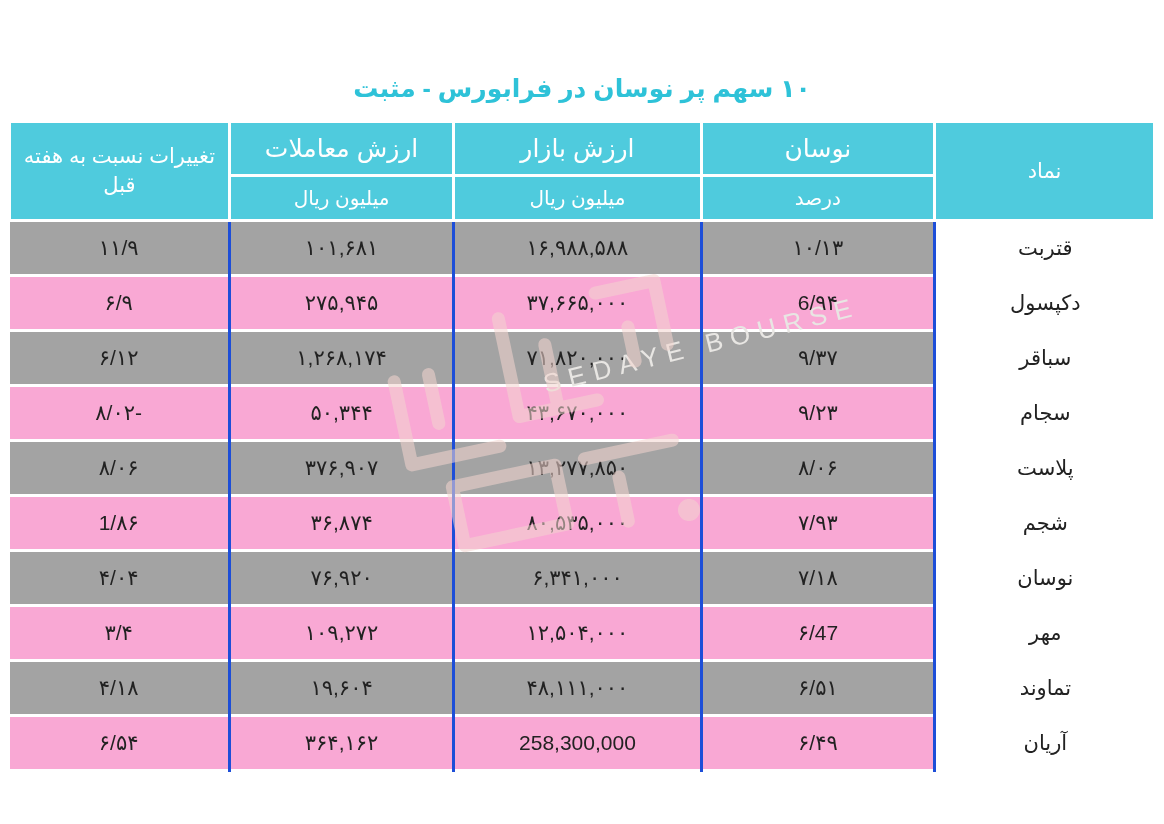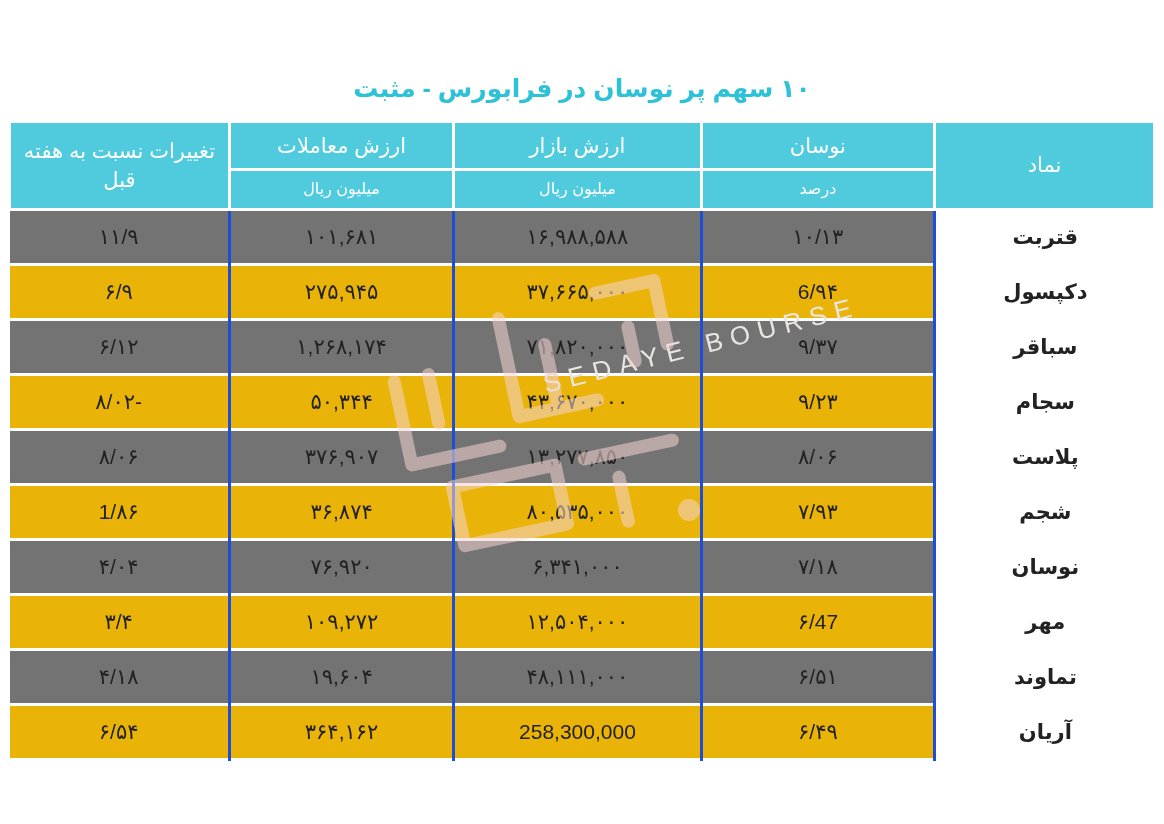--- a/index.html
+++ b/index.html
@@ -48,58 +48,57 @@
 
   table.data col.c-nemad   { width: 19.2%; }
   table.data col.c-nosan   { width: 20.4%; }
   table.data col.c-bazar   { width: 21.6%; }
   table.data col.c-moamel  { width: 19.6%; }
   table.data col.c-taghir  { width: 19.2%; }
 
   thead th {
     background: #4fcbdd;
     color: #ffffff;
-    font-size: 21px;
+    font-size: 25px;
     font-weight: normal;
     border: 3px solid #ffffff;
     padding: 9px 4px;
     text-align: center;
     vertical-align: middle;
     white-space: normal;
     line-height: 1.3;
   }
 
   thead th.sub {
-    font-size: 16px;
+    font-size: 20px;
     padding: 8px 8px;
   }
 
   thead th.tall {
     font-size: 21px;
     line-height: 1.35;
   }
 
   tbody td {
     font-size: 21px;
     color: #222222;
     text-align: center;
     padding: 10px 4px;
     border: 0;
     height: 32px;
     position: relative;
     z-index: 2;
     background: transparent;
   }
 
-  tbody tr.odd  td { background: #737373; }
-  tbody tr.even td { background: #eab308; }
+  tbody tr.odd  td { background: #a3a3a3; }
+  tbody tr.even td { background: #f9a8d4; }
 
   tbody td.nemad {
     background: #ffffff !important;
-    font-weight: bold;
   }
 
   tbody tr td { border-left: 3px solid #1d4ed8; }
   tbody tr td:last-child { border-left: 0; }
   tbody tr { border-bottom: 3px solid #ffffff; }
 
   
   .watermark {
     position: absolute;
     top: 245px;

